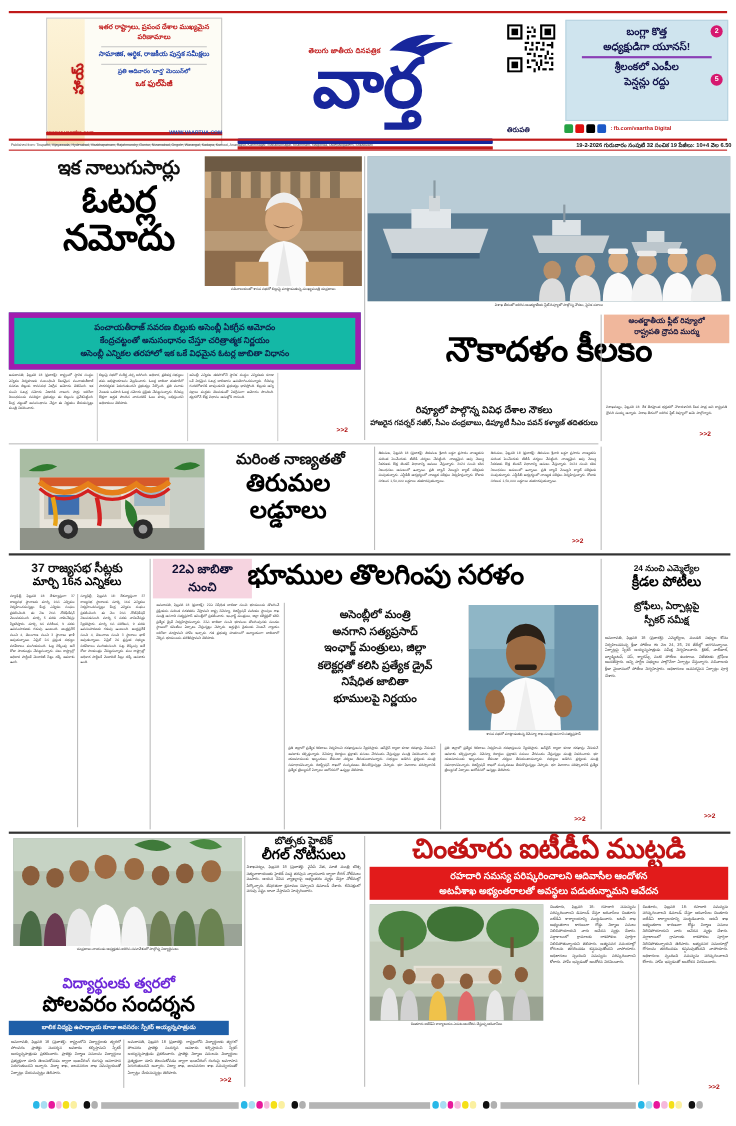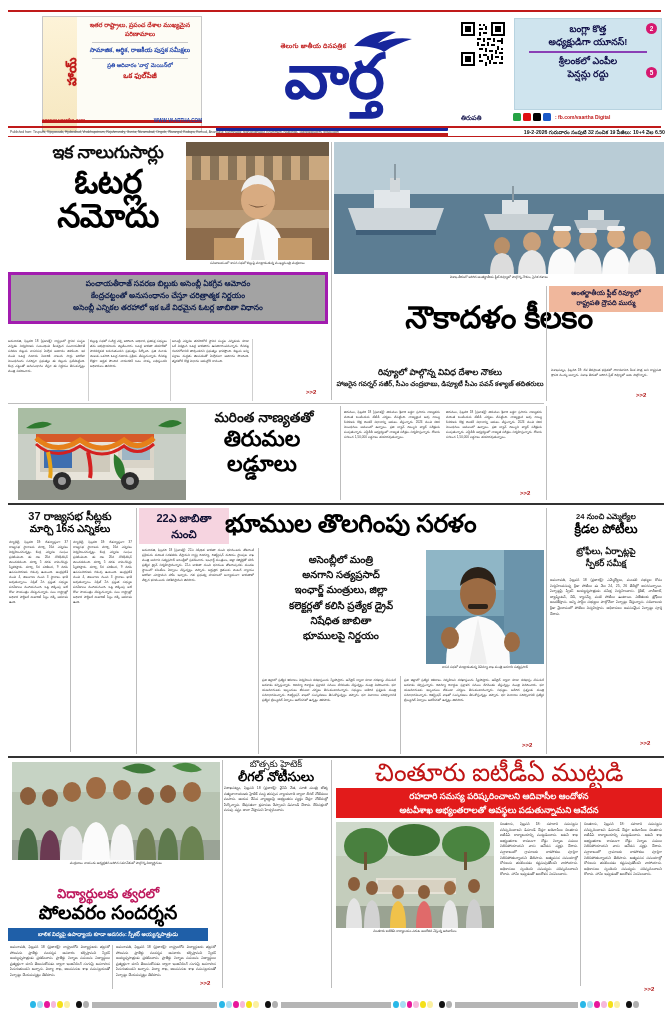--- a/index.html
+++ b/index.html
@@ -90,22 +90,22 @@
   
   .photo { position:absolute; overflow:hidden; background:#b9c3c9; }
   .cap { position:absolute; font-size:3.2px; color:#333; text-align:center; line-height:1.35; }
 
   
   .lead-h1 { position:absolute; left:8px; top:142px; width:200px; text-align:center;
              font-size:17.5px; font-weight:bold; color:#111; letter-spacing:-.3px; }
   .lead-h2 { position:absolute; left:4px; top:165px; width:208px; text-align:center;
              font-size:33px; font-weight:bold; color:#000; line-height:1.03; letter-spacing:-.6px; }
 
-  .lead-subbox { position:absolute; left:8px; top:272px; width:320px; height:52px;
-                 background:#a3a3a3; border:3px solid #a21caf; padding-top:3px; }
+  .lead-subbox { position:absolute; left:8px; top:284px; width:320px; height:52px;
+                 background:#14b8a6; border:5px solid #a21caf; padding-top:3px; }
   .lead-subbox .sl { text-align:center; font-size:7.6px; font-weight:bold; color:#0d1c4a;
                      line-height:1.55; }
 
   .lead-cols { position:absolute; left:8px; top:339px; width:321px; height:62px;
                display:flex; gap:5px; }
   .lead-cols .col { width:77px; }
   .col-rule { position:absolute; top:339px; width:1px; height:62px; background:#cfcfcf; }
 
   
   .navy-h1 { position:absolute; left:336px; top:286px; width:210px; text-align:center;
@@ -156,35 +156,35 @@
   
   .mla-h1 { position:absolute; left:549px; top:512px; width:114px; text-align:center;
             font-size:7.6px; font-weight:bold; color:#111; }
   .mla-h2 { position:absolute; left:549px; top:522px; width:114px; text-align:center;
             font-size:12.4px; font-weight:bold; color:#000; line-height:1.15; }
   .mla-h3 { position:absolute; left:549px; top:545px; width:114px; text-align:center;
             font-size:8.6px; font-weight:bold; color:#111; line-height:1.45; }
 
   
   .botsa-h1 { position:absolute; left:224px; top:758px; width:104px; text-align:center;
-              font-size:9.4px; font-weight:normal; color:#111; }
+              font-size:9.4px; font-weight:bold; color:#111; }
   .botsa-h2 { position:absolute; left:222px; top:770px; width:108px; text-align:center;
               font-size:12.6px; font-weight:bold; color:#000; }
 
   
   .chin-h { position:absolute; left:334px; top:758px; width:330px; text-align:center;
-            font-size:25px; font-weight:normal; color:#c01414; letter-spacing:-.3px; }
+            font-size:25px; font-weight:bold; color:#c01414; letter-spacing:-.3px; }
   .chin-band { position:absolute; left:336px; top:788px; width:326px; height:30px;
                background:#e21b1b; padding-top:2px; }
   .chin-band div { text-align:center; font-size:8.6px; font-weight:bold; color:#fff;
                    line-height:1.6; }
 
   
   .pol-h1 { position:absolute; left:8px; top:886px; width:200px; text-align:center;
-            font-size:13px; font-weight:bold; color:#be185d; }
+            font-size:13px; font-weight:bold; color:#6d28d9; }
   .pol-h2 { position:absolute; left:4px; top:902px; width:208px; text-align:center;
             font-size:19px; font-weight:bold; color:#000; }
   .pol-band { position:absolute; left:8px; top:928px; width:200px; height:13px;
               background:#1f5fa8; }
   .pol-band div { text-align:center; font-size:5.4px; font-weight:bold; color:#fff;
                   line-height:13px; }
 
   
   .vline { position:absolute; width:1px; background:#bdbdbd; }
   .hline { position:absolute; height:1px; background:#bdbdbd; }

